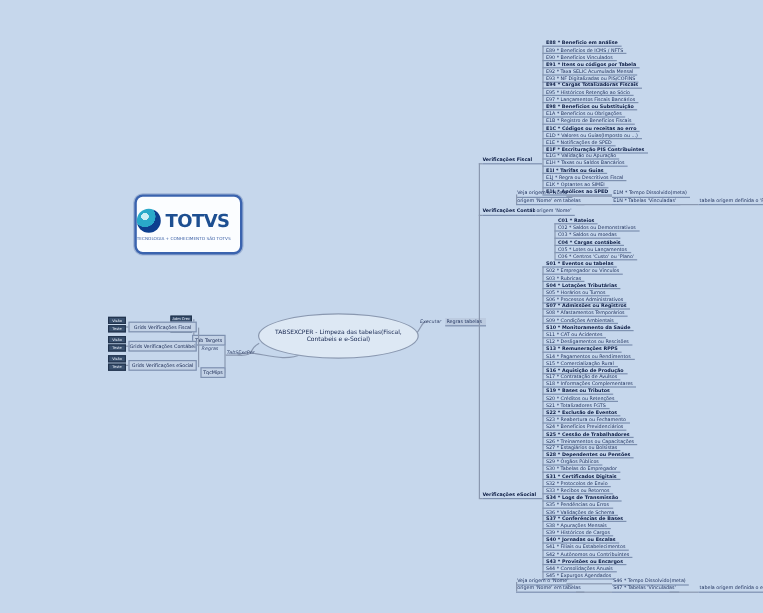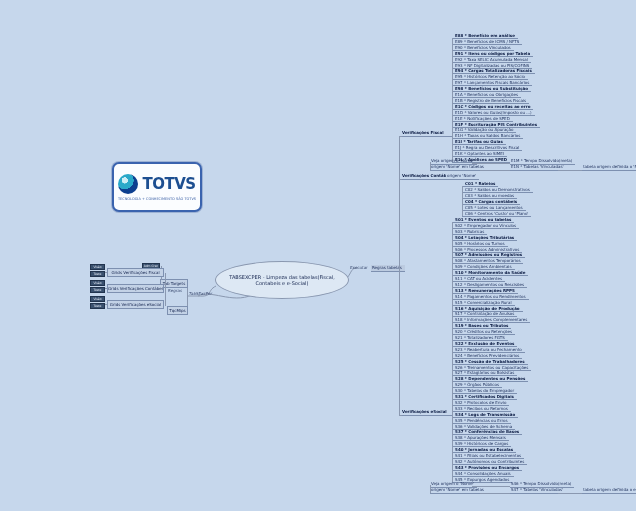--- a/index.html
+++ b/index.html
@@ -6,21 +6,21 @@
   .stage{position:relative;width:636px;height:511px;background:#c6d7ec;overflow:hidden;
          font-family:"DejaVu Sans",sans-serif;color:#14244e;}
   .edges{position:absolute;left:0;top:0;}
   .edges path{fill:none;stroke:#8a98b0;stroke-width:1;}
   .hl{position:absolute;height:1px;background:#8a98b0;}
   .vl{position:absolute;width:1px;background:#8a98b0;}
 
   
   .logo-card{position:absolute;left:112px;top:162px;width:86px;height:46px;background:#fbfdff;
              border:2px solid #3a63ae;border-radius:7px;display:flex;flex-direction:column;
-             align-items:center;justify-content:center;box-shadow:0 0 0 1px #9db2d4;}
+             align-items:flex-start;justify-content:center;box-shadow:0 0 0 1px #9db2d4;}
   .logo-row{display:flex;align-items:center;gap:4px;}
   .globe{width:20px;height:20px;border-radius:50%;
          background:radial-gradient(circle at 34% 32%, #cdeef5 0 16%, #2aa9c9 17% 46%, #0d3f8f 47% 100%);}
   .brand{font-size:15px;font-weight:bold;color:#1d4f91;letter-spacing:-0.5px;}
   .tagline{font-size:3.5px;color:#3a5fa5;margin-top:3px;white-space:nowrap;}
 
   
   .root{position:absolute;left:215px;top:261px;width:132px;height:36px;border:1px solid #8a98b0;
         border-radius:50%;background:#dde8f4;display:flex;flex-direction:column;align-items:center;
         justify-content:center;font-size:5px;line-height:6px;text-align:center;}

